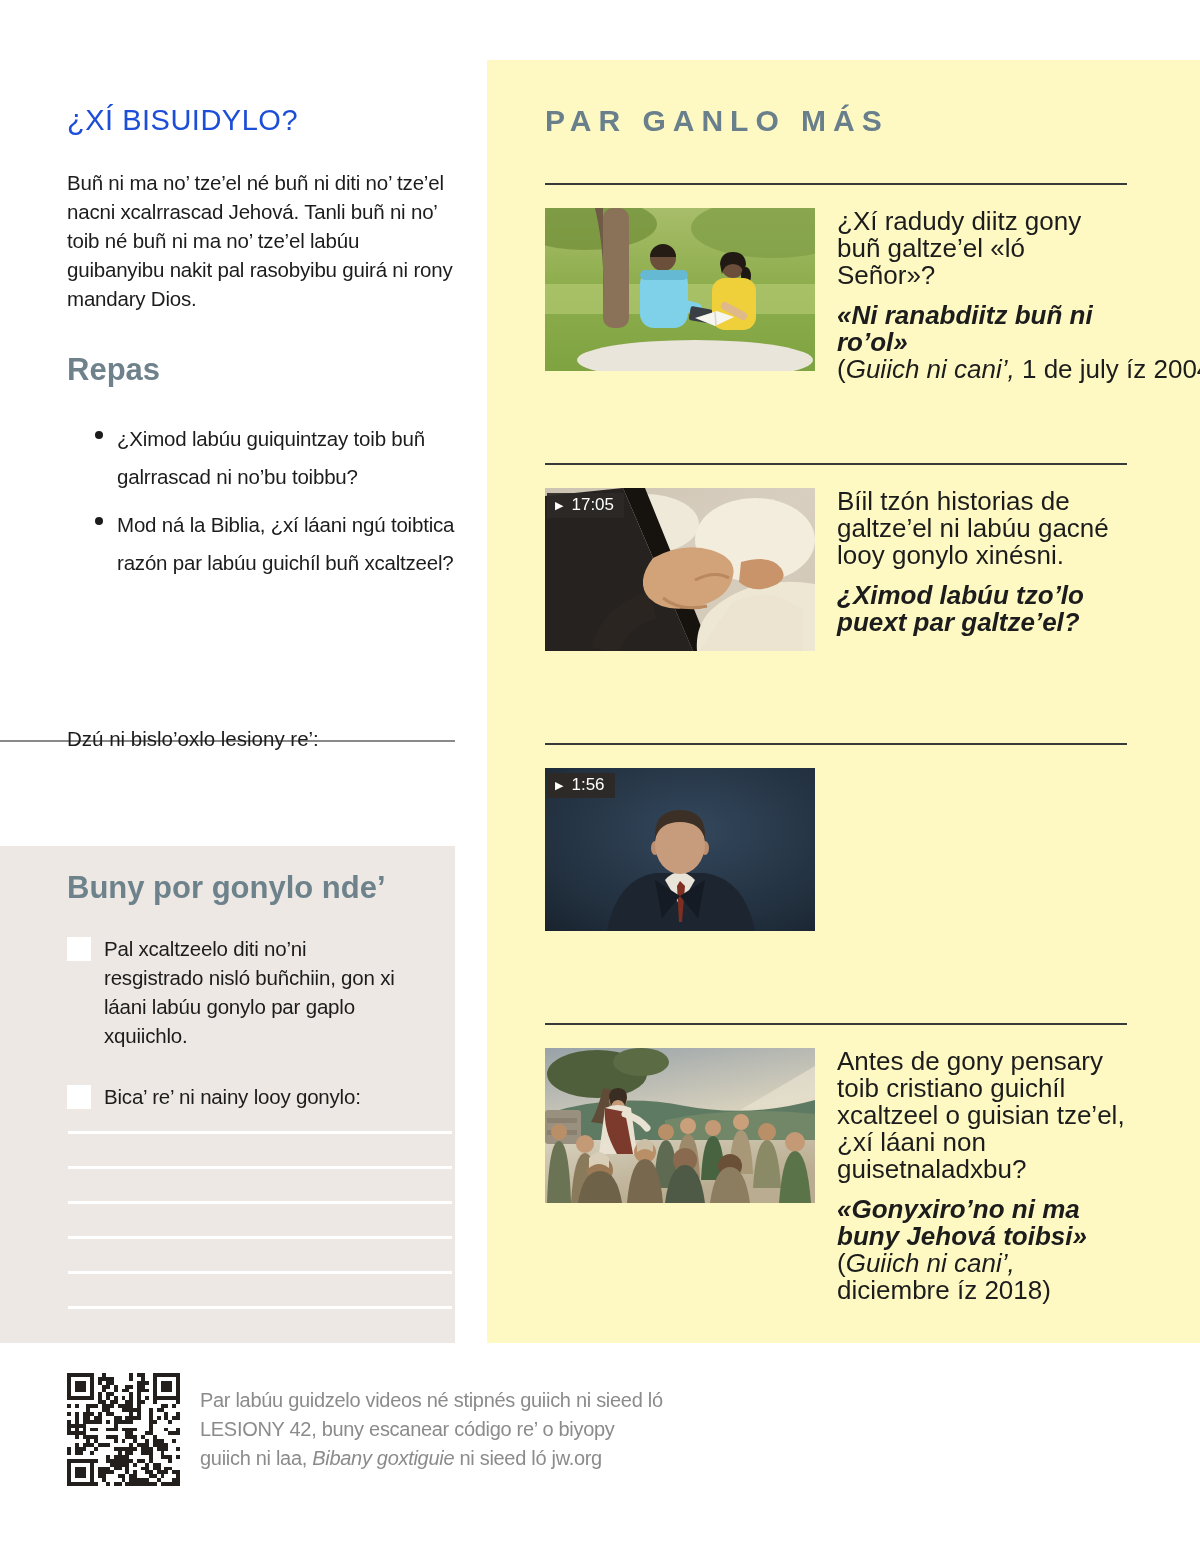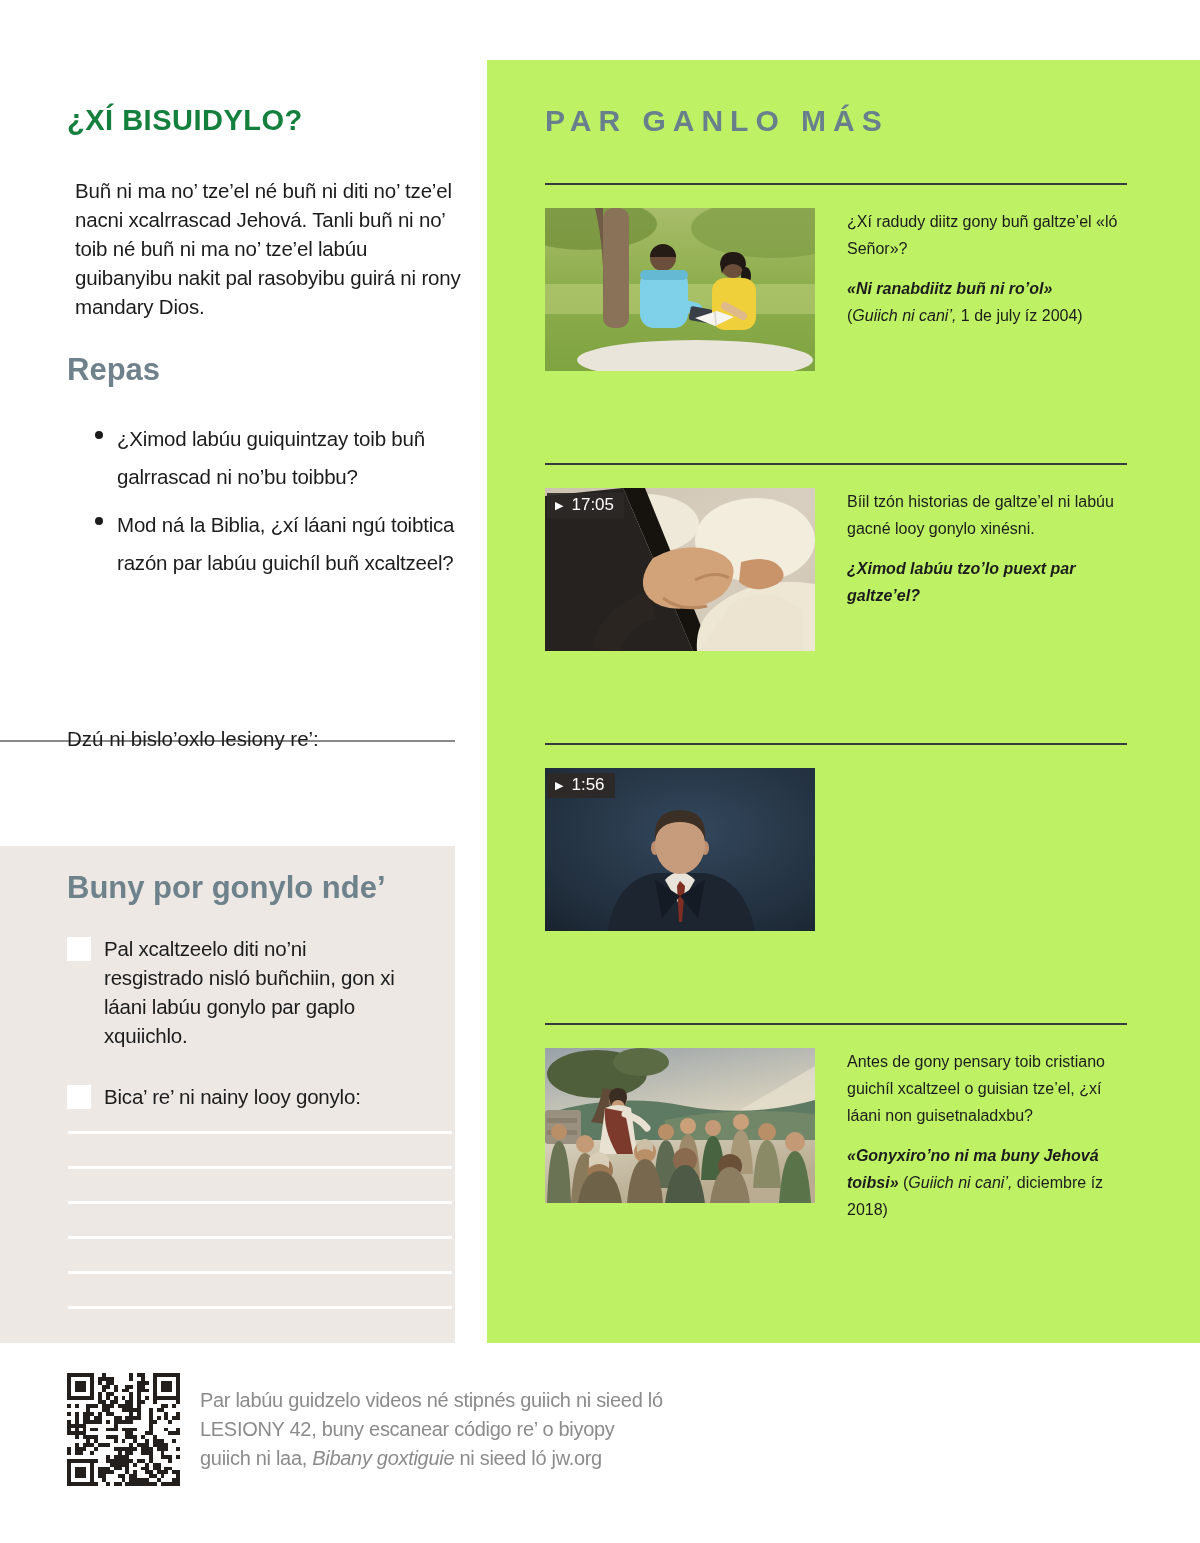--- a/index.html
+++ b/index.html
@@ -1,44 +1,44 @@
 <!DOCTYPE html>
 <html><head>
 <meta charset="utf-8">
 <style>
   html,body{margin:0;padding:0;background:#ffffff;}
   .page{position:relative;width:1200px;height:1543px;background:#ffffff;overflow:hidden;
         font-family:"Liberation Sans",sans-serif;color:#1c1c1c;}
 
   
-  .panel{position:absolute;left:487px;top:60px;width:713px;height:1283px;background:#bef264;}
+  .panel{position:absolute;left:487px;top:60px;width:713px;height:1283px;background:#fef9c3;}
   .panel-heading{position:absolute;left:58px;top:44px;margin:0;font-size:30px;font-weight:700;
                  letter-spacing:7px;color:#69808c;}
   .entry{position:absolute;left:58px;width:620px;}
   .e1{top:123px}.e2{top:403px}.e3{top:683px}.e4{top:963px}
   .rule{width:582px;height:2px;background:#3a3a3a;}
   .entry-body{display:flex;margin-top:23px;}
   .media{position:relative;width:270px;height:163px;flex:0 0 270px;overflow:hidden;}
   .media-short{height:155px;}
   .media svg{display:block;width:100%;height:100%;}
   .badge{position:absolute;left:2px;top:5px;background:rgba(45,41,38,0.93);color:#fff;
          display:flex;align-items:center;gap:8px;padding:2px 10px 3px 8px;}
   .badge .tri{font-size:11px;line-height:1;}
   .badge .dur{font-size:17px;line-height:1.2;}
-  .entry-text{margin-left:32px;width:290px;font-size:16px;line-height:27px;}
+  .entry-text{margin-left:22px;width:290px;font-size:26px;line-height:27px;}
   .entry-text p{margin:0 0 13px 0;}
   .strong{font-weight:700;font-style:italic;}
   .bi{font-weight:700;font-style:italic;}
   .cite-line{white-space:nowrap;}
   .cite i{font-style:italic;}
 
   
-  .l-title{position:absolute;left:67px;top:104px;margin:0;font-size:29px;font-weight:700;
-           letter-spacing:0.5px;color:#15803d;}
-  .l-intro{position:absolute;left:67px;top:168px;width:392px;margin:8px;
+  .l-title{position:absolute;left:67px;top:104px;margin:0;font-size:29px;font-weight:400;
+           letter-spacing:0.5px;color:#1d4ed8;}
+  .l-intro{position:absolute;left:67px;top:168px;width:392px;margin:0;
            font-size:20.5px;line-height:29px;letter-spacing:-0.2px;}
   .l-repas{position:absolute;left:67px;top:352px;margin:0;font-size:31px;font-weight:700;color:#6f828c;}
   .l-bullets{position:absolute;left:67px;top:420px;width:400px;margin:0;padding:0;list-style:none;
              font-size:20.5px;line-height:38px;letter-spacing:-0.2px;}
   .l-bullets li{position:relative;padding-left:50px;margin-bottom:10px;}
   .l-bullets li::before{content:"";position:absolute;left:28px;top:11px;width:8px;height:8px;
                         border-radius:50%;background:#1c1c1c;}
   .l-divider{position:absolute;left:0;top:740px;width:455px;height:2px;background:#8a8a8a;}
   .l-date{position:absolute;left:67px;top:727px;margin:0;font-size:20.5px;}
 

